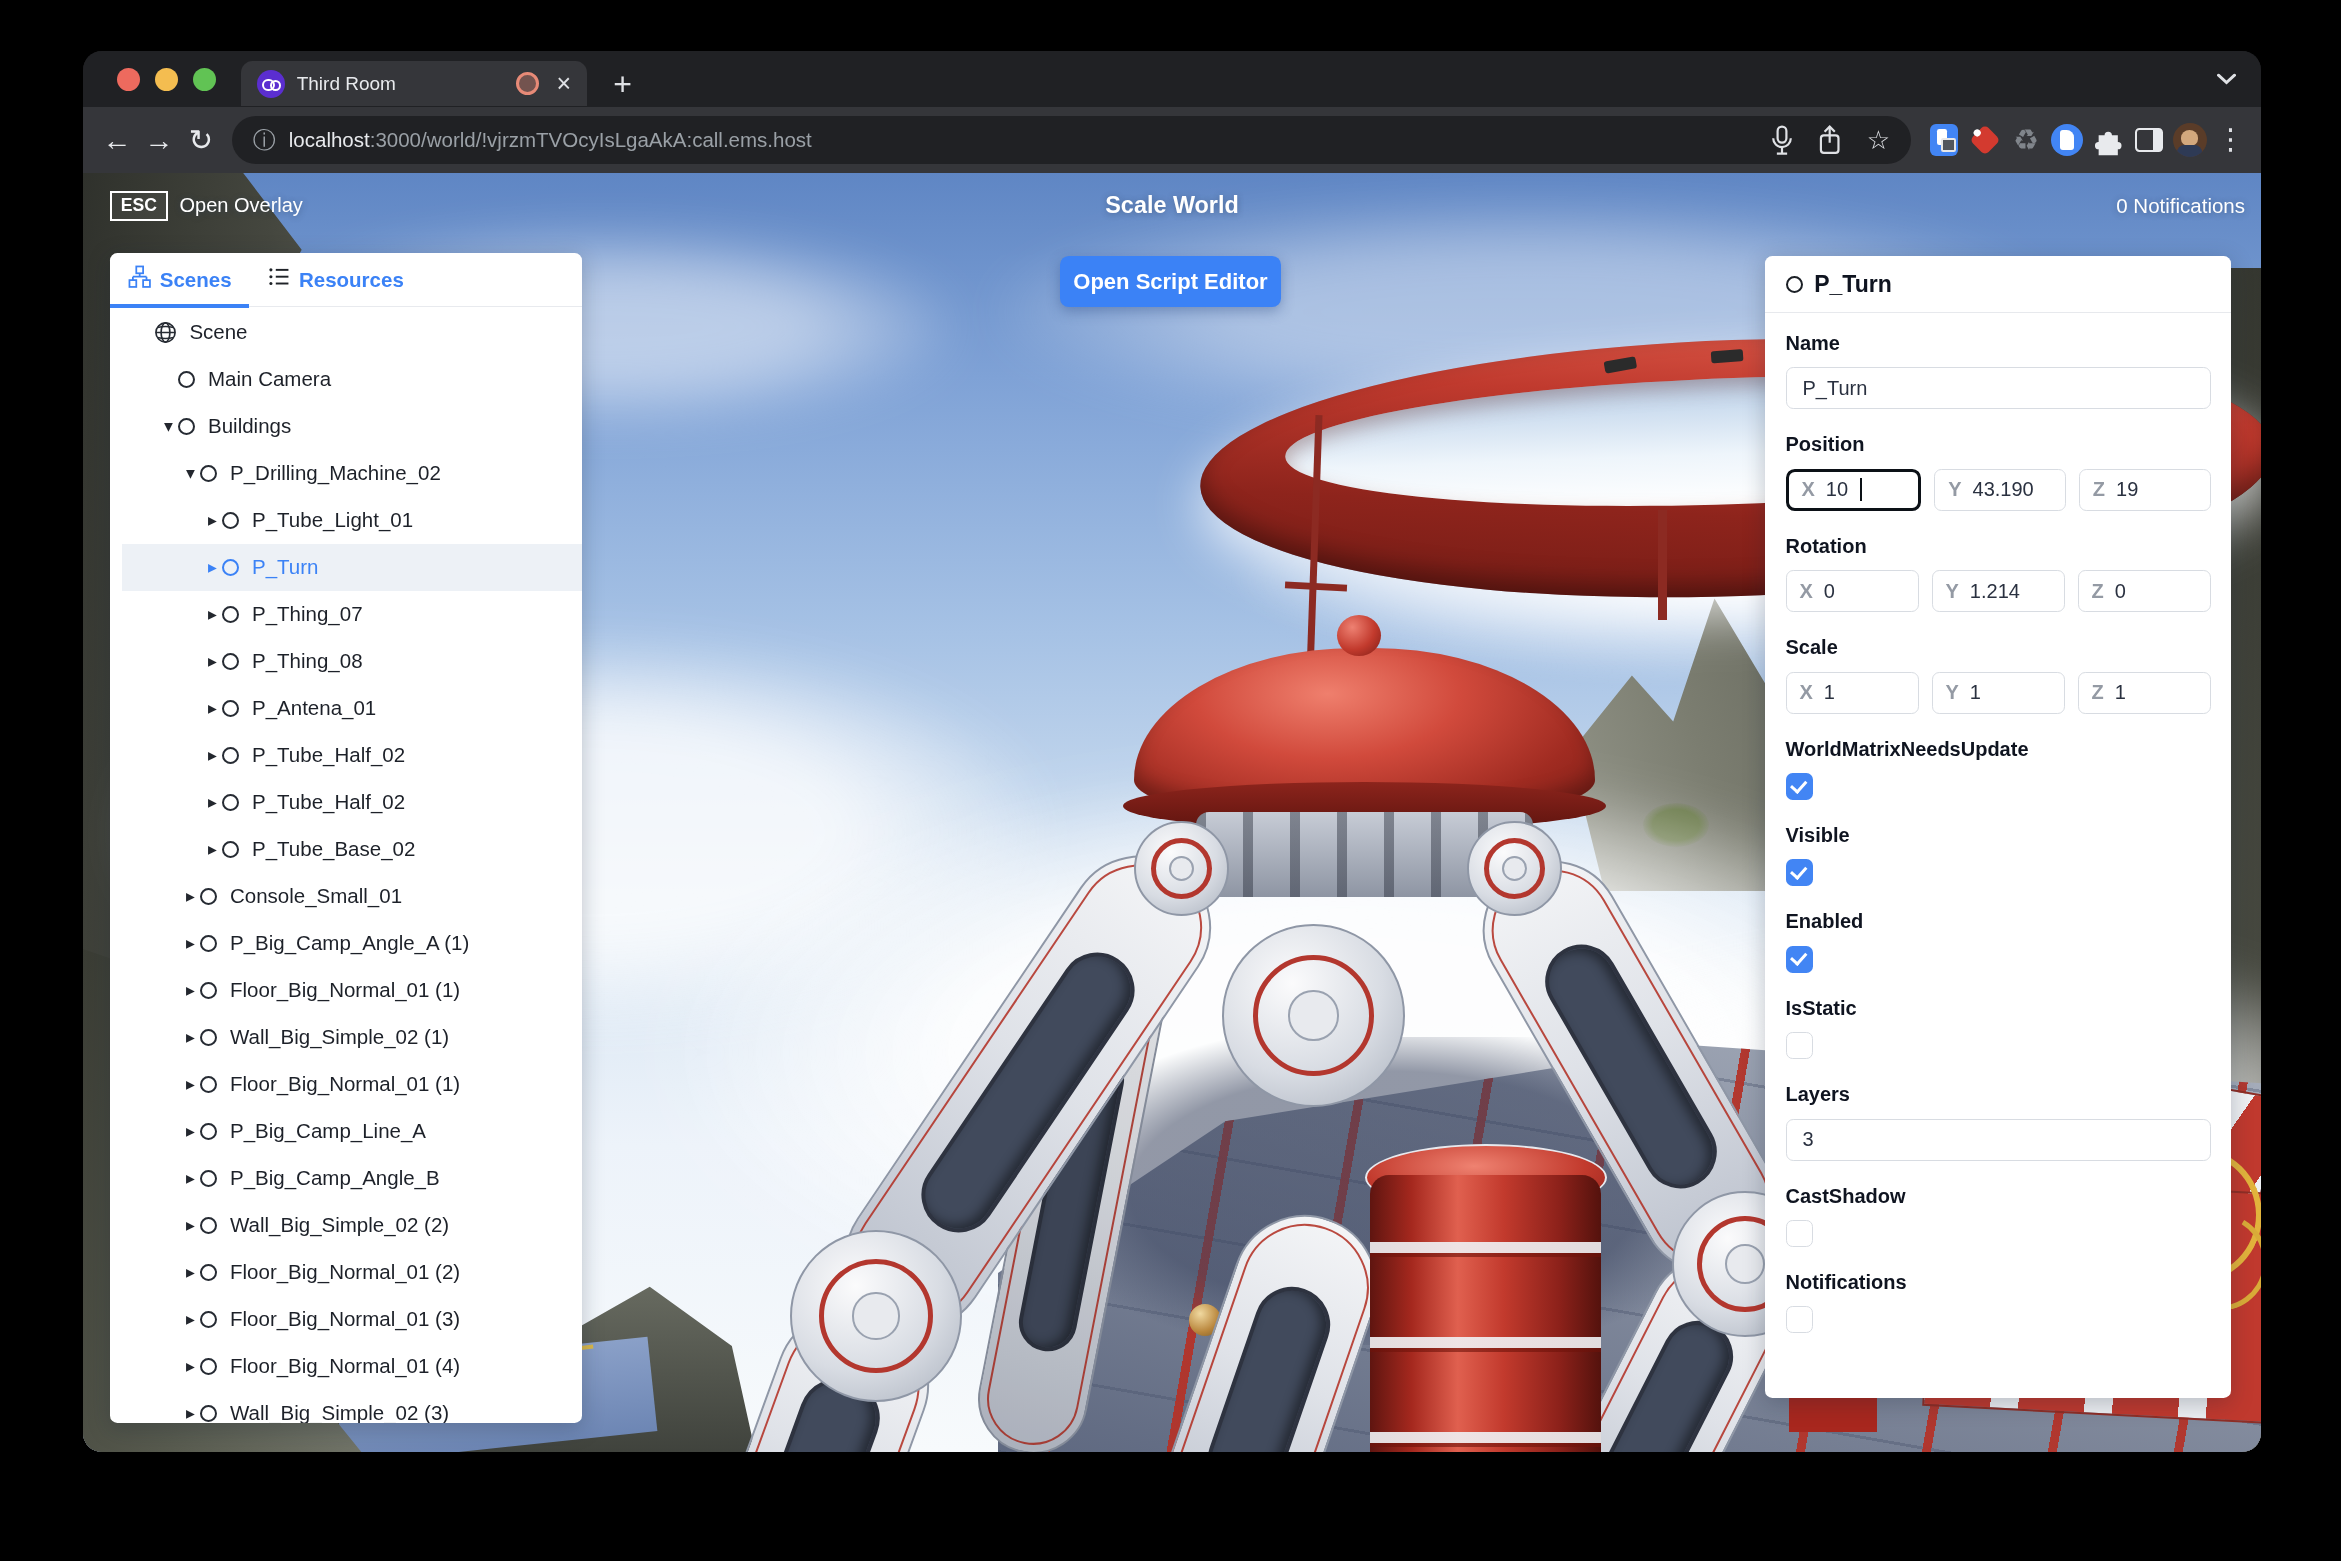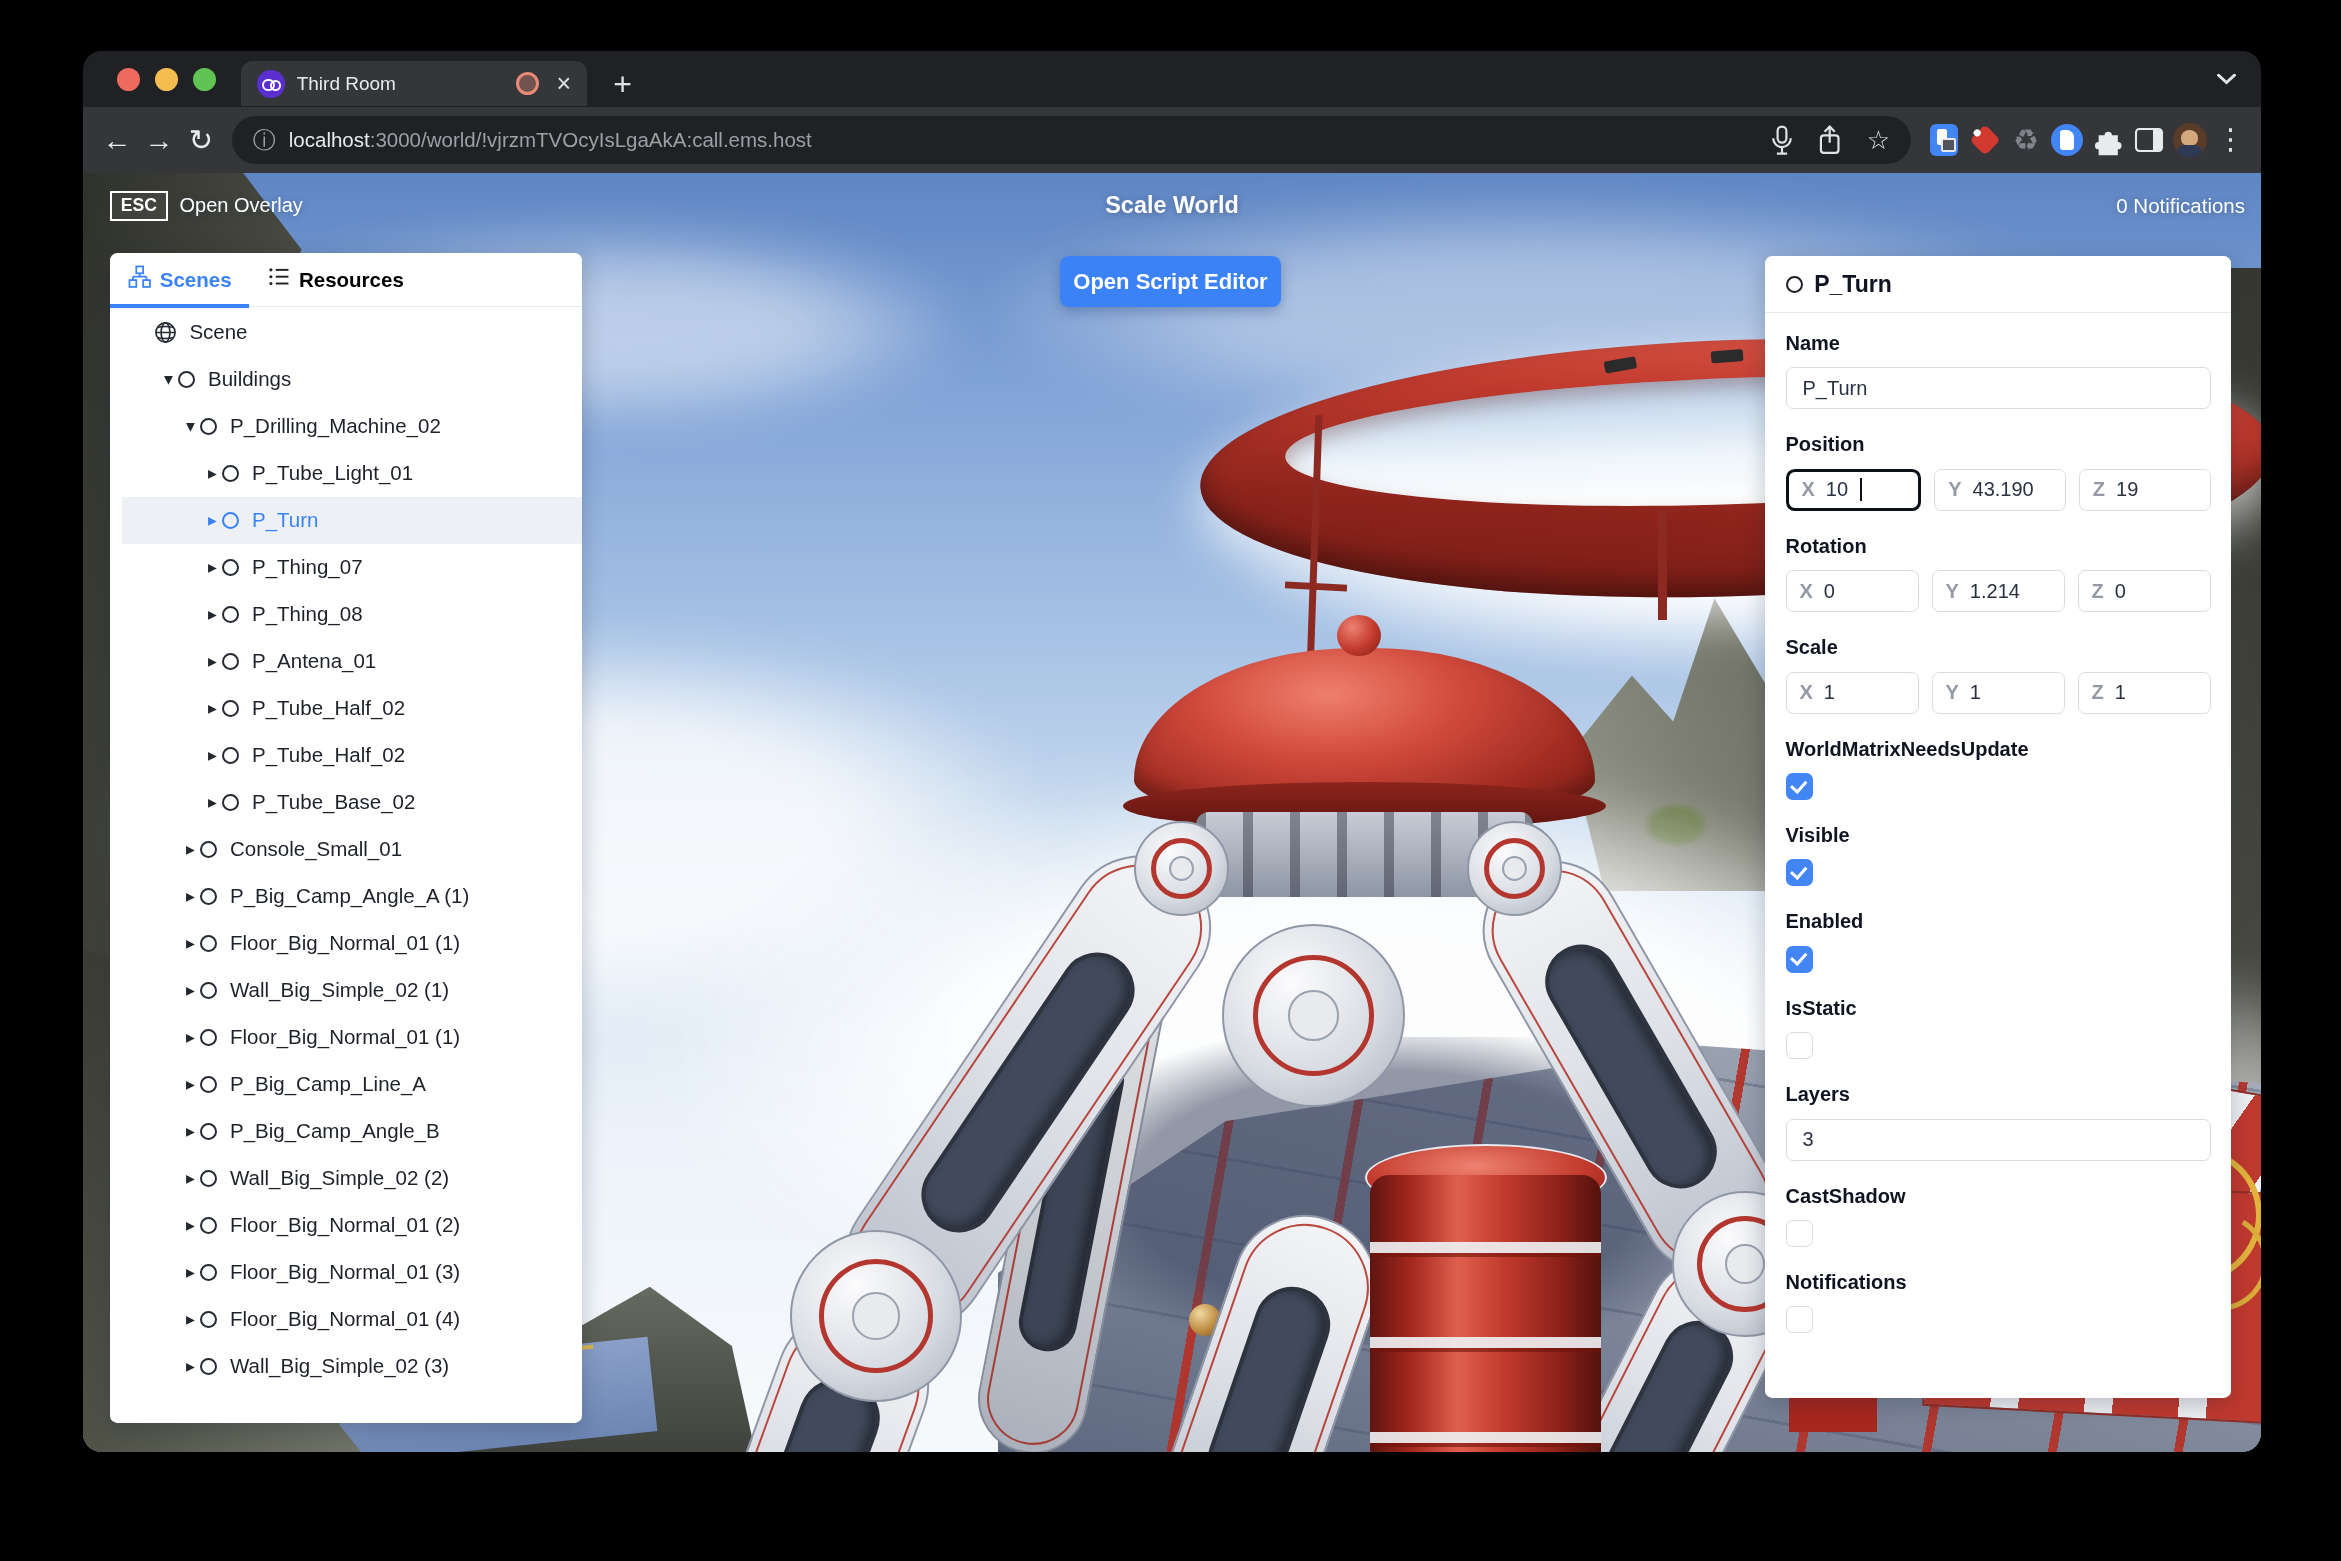--- a/index.html
+++ b/index.html
@@ -152,21 +152,21 @@
   .openoverlay{margin-left:11.7px;font-size:20px;}
   .worldtitle{position:absolute;left:50%;transform:translateX(-50%);top:19px;font-size:23.4px;font-weight:700;z-index:20;}
   .notif{position:absolute;right:16px;top:20.5px;font-size:20.5px;z-index:20;}
   .scriptbtn{position:absolute;left:977px;top:83px;width:221px;height:51px;background:#3b82f6;border-radius:8.8px;
      color:#fff;font-size:22px;font-weight:600;display:flex;align-items:center;justify-content:center;z-index:20;
      box-shadow:0 4.4px 13px rgba(30,60,120,.35);}
   
   .lpanel{position:absolute;left:27px;top:80px;width:472px;height:1170px;background:#fff;border-radius:7.3px;
      z-index:30;box-shadow:0 5.9px 22px rgba(20,30,50,.25);overflow:hidden;}
   .lp-tabs{display:flex;height:53px;border-bottom:1.5px solid #e8eaee;}
-  .lp-tab{display:flex;align-items:center;gap:8.8px;padding:0 17.6px;position:relative;font-size:20.5px;font-weight:600;color:#000000;}
+  .lp-tab{display:flex;align-items:center;gap:8.8px;padding:0 17.6px;position:relative;font-size:20.5px;font-weight:600;color:#3b82f6;}
   .lp-tab.active{color:#3b82f6;}
   .lp-tab.active::after{content:"";position:absolute;left:0;right:0;bottom:-1.5px;height:3.7px;background:#3b82f6;}
   .tree{padding-top:1.5px;margin-left:12px;}
   .trow{height:47px;display:flex;align-items:center;box-sizing:border-box;}
   .trow.sel{background:#edf1f6;}
   .caret{width:19px;text-align:center;font-size:17.6px;color:#23272e;flex:0 0 auto;}
   .trow.sel .caret{color:#3b82f6;}
   .ocircle{width:17px;height:17px;border:2.2px solid #262b33;border-radius:50%;flex:0 0 auto;margin-right:13px;box-sizing:border-box;}
   .trow.sel .ocircle{border-color:#3b82f6;}
   .gicon{width:25px;height:25px;flex:0 0 auto;margin-right:11.7px;margin-left:-2.9px;}
@@ -383,20 +383,25 @@
               <span class="gicon"><svg width="25" height="25" viewBox="0 0 24 24" fill="none" stroke="#262b33" stroke-width="1.6">
                   <circle cx="12" cy="12" r="9.2"></circle>
                   <ellipse cx="12" cy="12" rx="4.2" ry="9.2"></ellipse>
                   <line x1="2.8" y1="12" x2="21.2" y2="12"></line>
                   <path d="M4.4 7.2 a14 5.5 0 0 1 15.2 0"></path>
                   <path d="M4.4 16.8 a14 5.5 0 0 0 15.2 0"></path>
                 </svg></span>
               <span class="tlabel">Scene</span>
             </div>
             <div class="trow" style="padding-left: 37px;">
+              <span class="caret"></span>
+              <span class="ocircle"></span>
+              <span class="tlabel">Main Camera</span>
+            </div>
+            <div class="trow" style="padding-left: 37px;">
               <span class="caret">▾</span>
               <span class="ocircle"></span>
               <span class="tlabel">Buildings</span>
             </div>
             <div class="trow" style="padding-left: 59px;">
               <span class="caret">▾</span>
               <span class="ocircle"></span>
               <span class="tlabel">P_Drilling_Machine_02</span>
             </div>
             <div class="trow" style="padding-left: 81px;">

